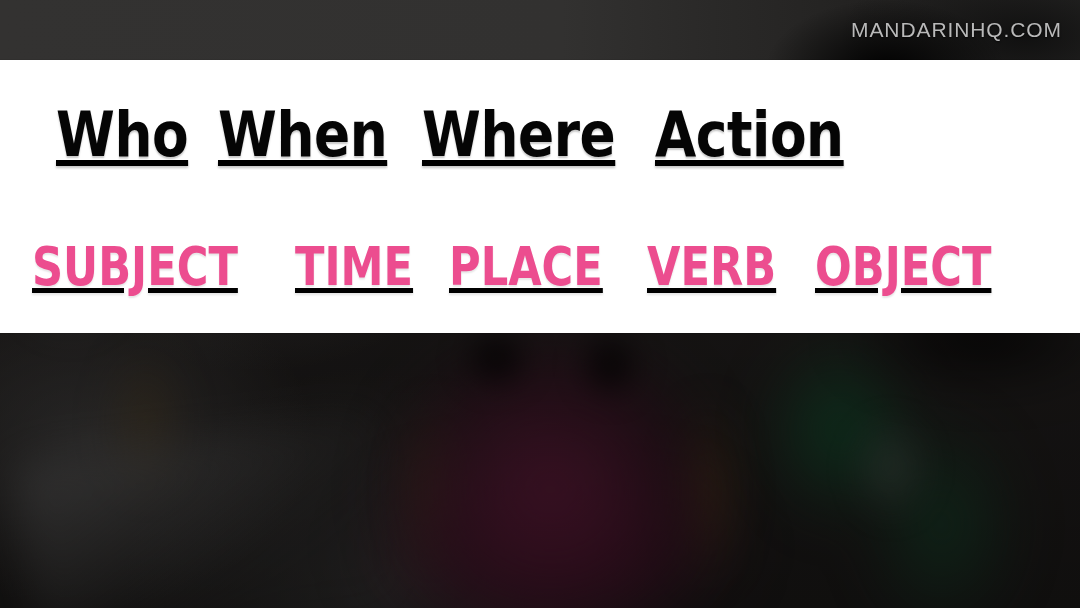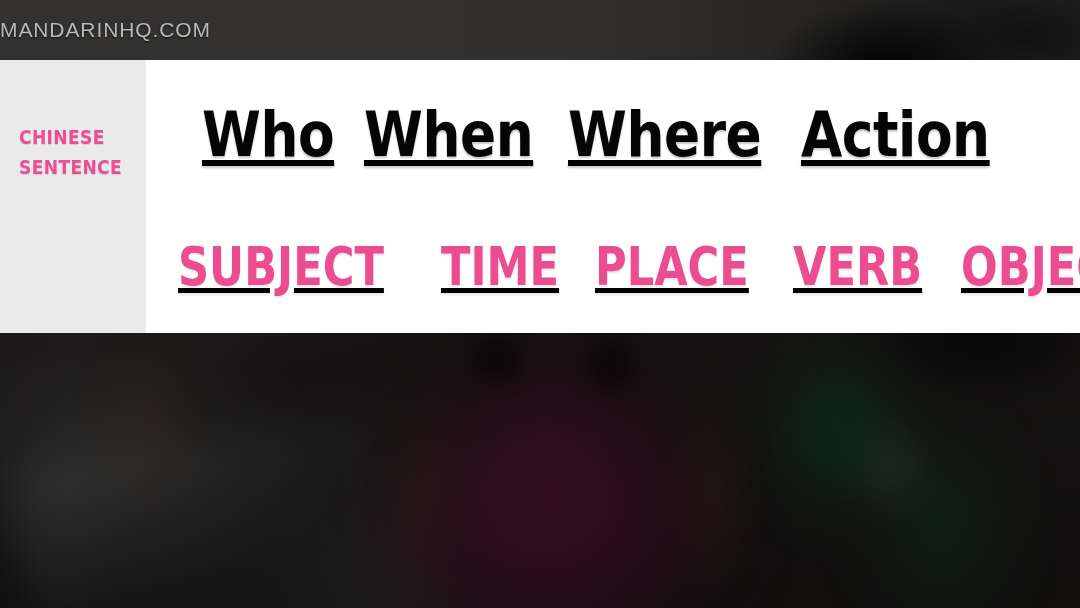--- a/index.html
+++ b/index.html
@@ -167,20 +167,21 @@
     top: 0;
     width: 1080px;
     height: 60px;
     overflow: hidden;
     background:
       radial-gradient(ellipse 16% 170% at 82% 118%, rgba(0,0,0,0.98), rgba(0,0,0,0) 70%),
       radial-gradient(ellipse 24% 200% at 95% 60%, rgba(10,10,10,0.80), rgba(0,0,0,0) 72%),
       linear-gradient(90deg, #333231 0%, #323130 52%, #2a2928 66%, #232221 80%, #2c2b2a 100%);
     display: flex;
     align-items: center;
+    justify-content: flex-end;
   }
   .watermark {
     color: #b9b9b9;
     font-size: 21px;
     letter-spacing: 0.9px;
     font-weight: 400;
     margin-right: 18px;
     text-shadow: 0 1px 2px rgba(0,0,0,0.7);
     white-space: nowrap;
   }
@@ -309,26 +310,20 @@
     <div class="layer bg-darkcorner"></div>
     <div class="layer bg-shade"></div>
   </div>
 
   <div class="topbar">
     <div class="watermark">MANDARINHQ.COM</div>
   </div>
 
   <div class="panel">
 
-    <div class="sidebar">
-      <div class="sidebar-label">
-        <span>CHINESE</span>
-        <span>SENTENCE</span>
-      </div>
-    </div>
 
     <div class="columns">
 
       <div class="row row-questions">
         <div class="cell cell-question">Who</div>
         <div class="cell cell-question">When</div>
         <div class="cell cell-question">Where</div>
         <div class="cell cell-question">Action</div>
       </div>
 

